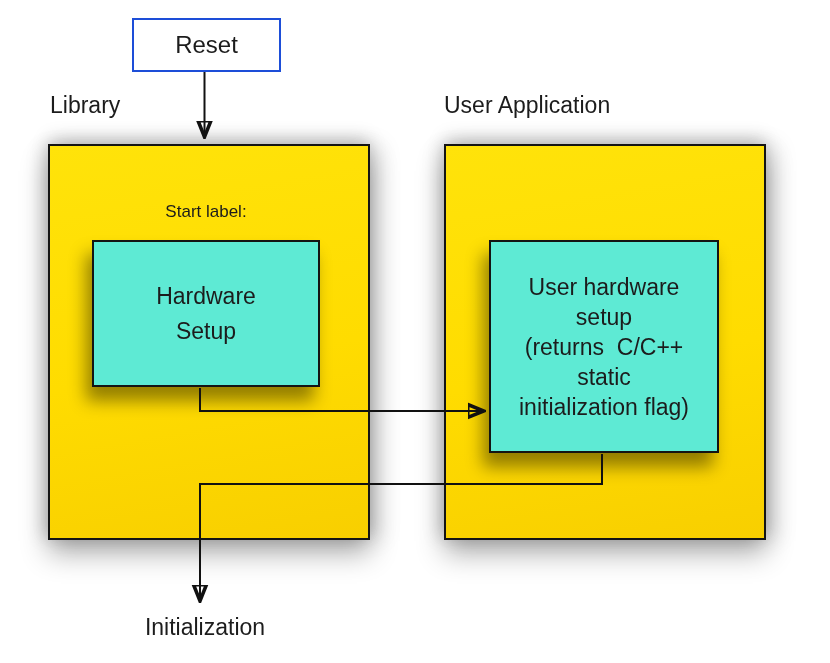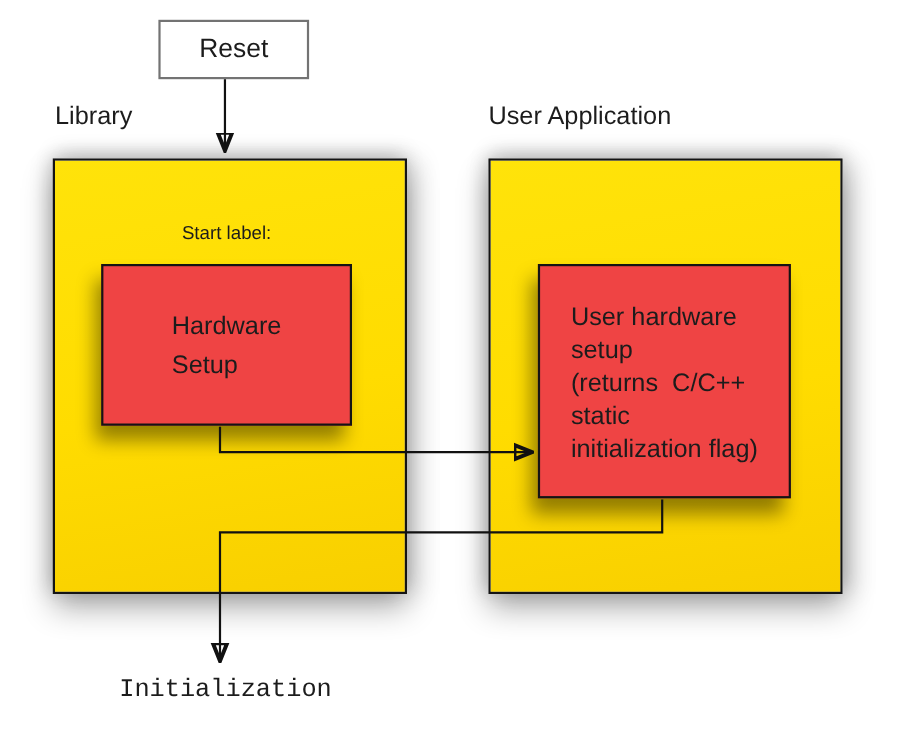--- a/index.html
+++ b/index.html
@@ -14,27 +14,26 @@
     background: #ffffff;
     font-family: "Liberation Sans", sans-serif;
     color: #1c1c1c;
     overflow: hidden;
   }
   .abs { position: absolute; }
 
   
   .reset-box {
     left: 132px; top: 18px;
-    width: 137px; height: 54px;
+    width: 149px; height: 54px;
     background: #ffffff;
-    border: 2px solid #737373;
+    border: 2px solid #1d4ed8;
     box-sizing: border-box;
     display: flex; align-items: center; justify-content: center;
     font-size: 24px;
-    margin-left: 12px;
   }
 
   
   .panel {
     top: 144px;
     width: 322px; height: 396px;
     box-sizing: border-box;
     border: 2px solid #141414;
     background: linear-gradient(170deg, #ffe30a 0%, #ffdc00 55%, #f8cf00 100%);
     box-shadow:
@@ -60,47 +59,46 @@
     top: 202px;
     font-size: 17px;
     text-align: center;
     white-space: pre-wrap;
   }
   .label-start   { left: 92px;  width: 228px; }
   .label-lowinit { left: 489px; width: 230px; }
 
   
   .white-box {
-    background: #ef4444;
+    background: #5eead4;
     border: 2px solid #141414;
     box-sizing: border-box;
     box-shadow: -6px 14px 16px rgba(0,0,0,0.42);
     display: flex; align-items: center; justify-content: center;
-    text-align: left;
+    text-align: center;
     white-space: pre-wrap;
     font-size: 23px;
   }
   .hw-box {
     left: 92px; top: 240px;
     width: 228px; height: 147px;
     line-height: 35px;
   }
   .uhw-box {
     left: 489px; top: 240px;
     width: 230px; height: 213px;
     line-height: 30px;
   }
 
   
   .init-label {
     left: 105px; top: 614px;
     width: 200px;
     text-align: center;
     font-size: 23px;
-    font-family: Liberation Mono, monospace;
   }
 
   
   svg.connectors {
     position: absolute;
     left: 0; top: 0;
     pointer-events: none;
   }
   svg.connectors path {
     fill: none;

